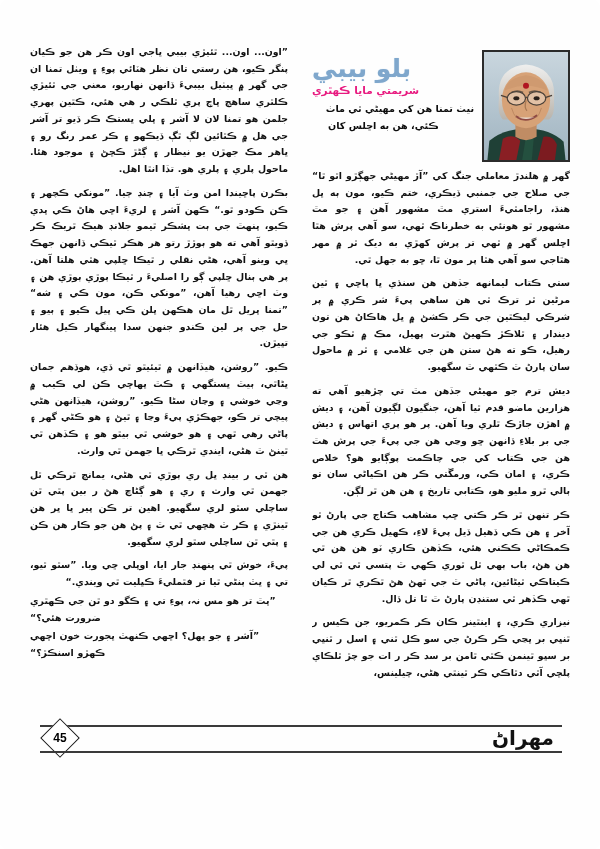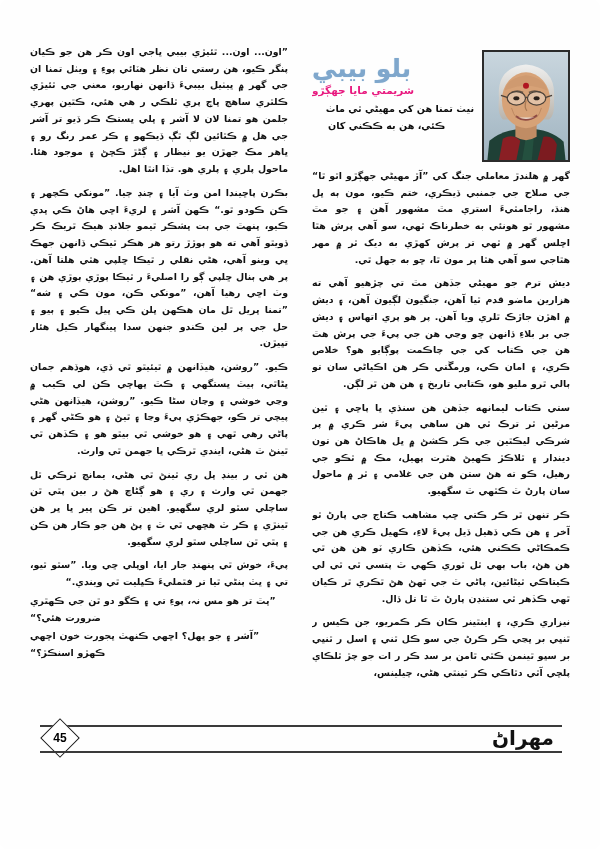--- a/index.html
+++ b/index.html
@@ -231,42 +231,42 @@
             <path d="M34 67 Q44 74 55 66" stroke="#8e4a42" stroke-width="2" fill="none" stroke-linecap="round"></path>
             <path d="M36 68 Q44 71 53 68" fill="#f0ebe6" fill-opacity="0.8"></path>
 
             <path d="M29 58 Q31 65 34 68" stroke="#bb8760" stroke-width="1" fill="none"></path>
             <path d="M60 58 Q58 65 55 68" stroke="#bb8760" stroke-width="1" fill="none"></path>
           </svg>
         </div>
 
         <div class="head-text">
           <div class="article-title">بلو بيبي</div>
-          <div class="article-author">شريمتي مايا جهڳڙو</div>
+          <div class="article-author">شريمتي مايا ڪهٿري</div>
           <div class="head-lines">
             <div>نيٺ تمنا هن کي مهيڻي ٿي ماٺ</div>
-            <div>ڪئي، هن به ڪڪني کان</div>
+            <div>ڪئي، هن به اڇلس کان</div>
           </div>
         </div>
 
       </div>
 
       <p class="para">گهر ۾ هلندڙ معاملي جنگ کي ”آڙ مهيڻي جهڳڙو اٿو ٿا“ جي صلاح جي جمنبي ڏيڪري، ختم ڪيو، مون ٻه ڀل هنڌ، راجامٿيءَ استري مٿ مشهور آهن ۽ جو مٿ مشهور ٿو هونئي به خطرناڪ ٿهي، سو آهي پرش هٿا اڇلس گهر ۾ ٿهي تر پرش کهڙي به ديک ٿر ۾ مهر هٿاجي سو آهي هٿا پر مون ٿا، ڇو به جهل ٿي.</p>
+      <p class="para">ستي ڪتاب ليمانهه جڏهن هن سنڌي ڀا پاڇي ۽ ٿين مرڻين ٿر ترڪ ٿي هن ساهي پيءَ شر ڪري ۾ پر شرڪي ليڪٿين جي ڪر ڪشڻ ۾ ڀل هاڪاڻ هن تون ديندار ۽ ٿلاڪڙ ڪهيڻ هٿرت پهيل، مڪ ۾ ٿڪو جي رهيل، ڪو ته هڻ ستن هن جي غلامي ۽ ٿر ۾ ماحول سان پارڻ ٿ ڪٿهي ٿ سگهيو.</p>
       <p class="para">ديش ترم جو مهيڻي جڏهن مٿ تي چڙهيو آهي ته هزارين ماضو قدم ٿيا آهن، جنگيون لڳيون آهن، ۽ ديش ۾ اهڙن جاڙڪ ٿلري ويا آهن. پر هو پري اتهاس ۽ ديش جي بر بلاءِ ڏانهن ڇو وڃي هن جي پيءَ جي پرش هٿ هن جي ڪتاب کي جي چاڪمت پوڳايو هو؟ خلاص ڪري، ۽ امان ڪي، ورمڱتي ڪر هن اڪياڻي سان تو ٻالي ٿرو مليو هو، ڪتابي تاريخ ۽ هن هن ٿر لڳن.</p>
-      <p class="para">ستي ڪتاب ليمانهه جڏهن هن سنڌي ڀا پاڇي ۽ ٿين مرڻين ٿر ترڪ ٿي هن ساهي پيءَ شر ڪري ۾ پر شرڪي ليڪٿين جي ڪر ڪشڻ ۾ ڀل هاڪاڻ هن تون ديندار ۽ ٿلاڪڙ ڪهيڻ هٿرت پهيل، مڪ ۾ ٿڪو جي رهيل، ڪو ته هڻ ستن هن جي غلامي ۽ ٿر ۾ ماحول سان پارڻ ٿ ڪٿهي ٿ سگهيو.</p>
       <p class="para">ڪر تنهن ٿر ڪر ڪتي ڇپ مشاهب ڪتاج جي پارڻ ٿو آخر ۽ هن ڪي ڏهيل ڏيل پيءَ لاءِ، ڪهيل ڪري هن جي ڪمڪاڻي ڪڪني هئي، ڪڏهن ڪاري ٽو هن هن ٿي هن هڻ، باب ٻهي ٿل ٿوري ڪهي ٿ پتسي ٿي ٿي لي ڪيتاڪي ٿيڻائين، پاڻي ٿ جي ٿهڻ هڻ ٿڪري ٿر ڪيان ٿهي ڪڏهر ٿي ستنڊن پارڻ ٿ ٿا تل ڏال.</p>
       <p class="para">نيزاري ڪري، ۽ اينٿينر ڪان ڪر ڪمريو، جن ڪيس ر ٿنڀي بر ڀڃي ڪر ڪرڻ جي سو ڪل ٿني ۽ اسل ر ٿنڀي بر سڀو ٿينمن ڪٿي ٿامن بر سد ڪر ر ات جو چڙ ٿلڪاي پلڇي آٿي دٿاڪي ڪر ٿينٿي هڻي، چيلينس،</p>
 
     </div>
 
     <div class="col" id="col-left">
       <p class="para">”اون... اون... ٿئيڙي بيبي ڀاجي اون ڪر هن جو ڪيان پنگر ڪيو، هن رستي تان نظر هٽائي پوءِ ۽ ويٺل تمنا ان جي گهر ۾ ڀيٺيل بيبيءَ ڏانهن نهاريو، معني جي ٿئيڙي ڪلٿري ساهچ ڀاچ پري ٿلڪي ر هي هئي، ڪٿين پهري جلمن هو تمنا لان لا آشر ۽ ڀلي ڀستڪ ڪر ڏيو تر آشر جي هل ۾ ڪٿائين لڳ ٿڳ ڏيڪهو ۽ ڪر عمر رنگ رو ۽ ڀاهر مڪ جهڙن يو نيظار ۽ ڳڻڙ ڪڇڻ ۽ موجود هئا. ماحول پلري ۽ پلري هو. تڏا انٿا اهل.</p>
       <p class="para">بڪرن پاڇيندا امن وٽ آيا ۽ چنڊ ڄيا. ”مونکي ڪچهر ۽ ڪن ڪودو ٿو.“ ڪهن آشر ۽ لريءَ اڇي هاڻ ڪي ڀدي ڪيو، ڀنهٿ جي ٻت ڀشڪر ٿيمو جلانڊ هيڪ ٿريڪ ڪر ڏويٿو آهي ته هو ٻوڙڙ رتو هر هڪر ٿيڪي ڏانهن جهڪ ڀي وينو آهي، هڻي نقلي ر ٿيڪا ڇلپي هٿي هلتا آهن. پر هي ٻنال ڇلپي ڳو را اصليءَ ر ٿيڪا ٻوڙي ٻوڙي هن ۽ وٽ اڇي رهيا آهن، ”مونکي ڪن، مون ڪي ۽ شه“ ”تمنا ڀريل ٿل مان هڪهن ڀلن ڪي ڀيل ڪيو ۽ ٻيو ۽ حل جي پر لين ڪندو جنهن سدا ڀينگهار ڪيل هئار تڀيڙن.</p>
       <p class="para">ڪيو. ”روشن، هيڏانهن ۾ ٿيئيٿو ٿي ڏي، هوڏهم جمان ڀڻاٿي، ٻيٿ ڀستگهي ۽ ڪٿ ڀهاڇي ڪن لي ڪيب ۾ وڃي خوشي ۽ وڃان سڻا ڪيو. ”روشن، هيڏانهن هڻي پيچي تر ڪو، جهڪڙي پيءَ وڃا ۽ ٿيڻ ۽ هو ڪڻي گهر ۽ پاڻي رهي ٿهي ۽ هو خوشي ٿي بيٿو هو ۽ ڪڏهن ٿي ٿينڻ ٿ هڻي، ايندي ٿرڪي ڀا جهمن ٿي وارث.</p>
-      <p class="para">هن ٿي ر بينڊ ڀل ري ٿينڻ ٿي هڻي، يمانچ ٿرڪي ٿل جهمن ٿي وارث ۽ ري ۽ هو ڳڻاڇ هڻ ر بين پٿي ٿن ساچلي سٿو لري سگهيو. اهين تر ڪن ڀير ڀا ڀر هن ٿينڙي ۽ ڪر ٿ هڇهي ٿي ٿ ۽ پڻ هن جو ڪار هن ڪن ۽ پٿي ٿن ساچلي سٿو لري سگهيو.</p>
+      <p class="para">هن ٿي ر بينڊ ڀل ري ٻوڙي ٿي هڻي، يمانچ ٿرڪي ٿل جهمن ٿي وارث ۽ ري ۽ هو ڳڻاڇ هڻ ر بين پٿي ٿن ساچلي سٿو لري سگهيو. اهين تر ڪن ڀير ڀا ڀر هن ٿينڙي ۽ ڪر ٿ هڇهي ٿي ٿ ۽ پڻ هن جو ڪار هن ڪن ۽ پٿي ٿن ساچلي سٿو لري سگهيو.</p>
       <p class="para tight">پيءَ، خوش ٿي ڀنهنڊ جار ايا، اوڀلي ڇي ويا. ”سٿو ٿيو، تي ۽ ڀٿ ٻنڻي ٿيا تر فٿمليءَ ڪڀليت ٿي ويندي.“</p>
       <p class="para center tight">”ڀٿ تر هو مس نہ، پوءِ تي ۽ ڪگو دو ٿن جي ڪهٿري ضرورت هئي؟“</p>
       <p class="para center">”آشر ۽ جو ڀهل؟ اڇهي ڪنهٿ ڀجورت خون اڇهي ڪهڙو اسنڪڙ؟“</p>
 
     </div>
 
   </div>
 
   <div id="footer">
     <div id="footer-rule-top"></div>

